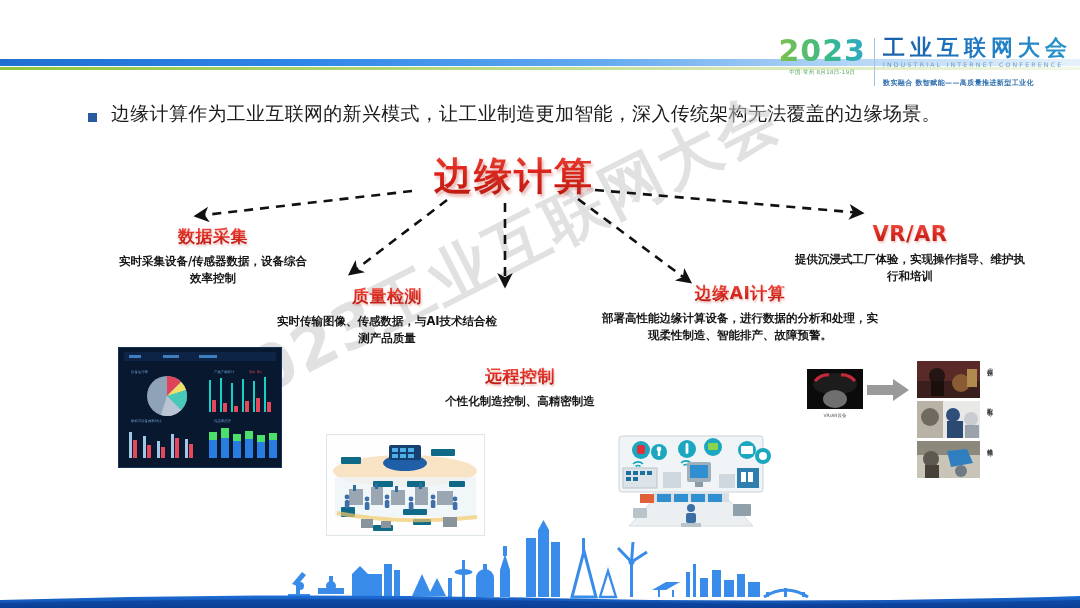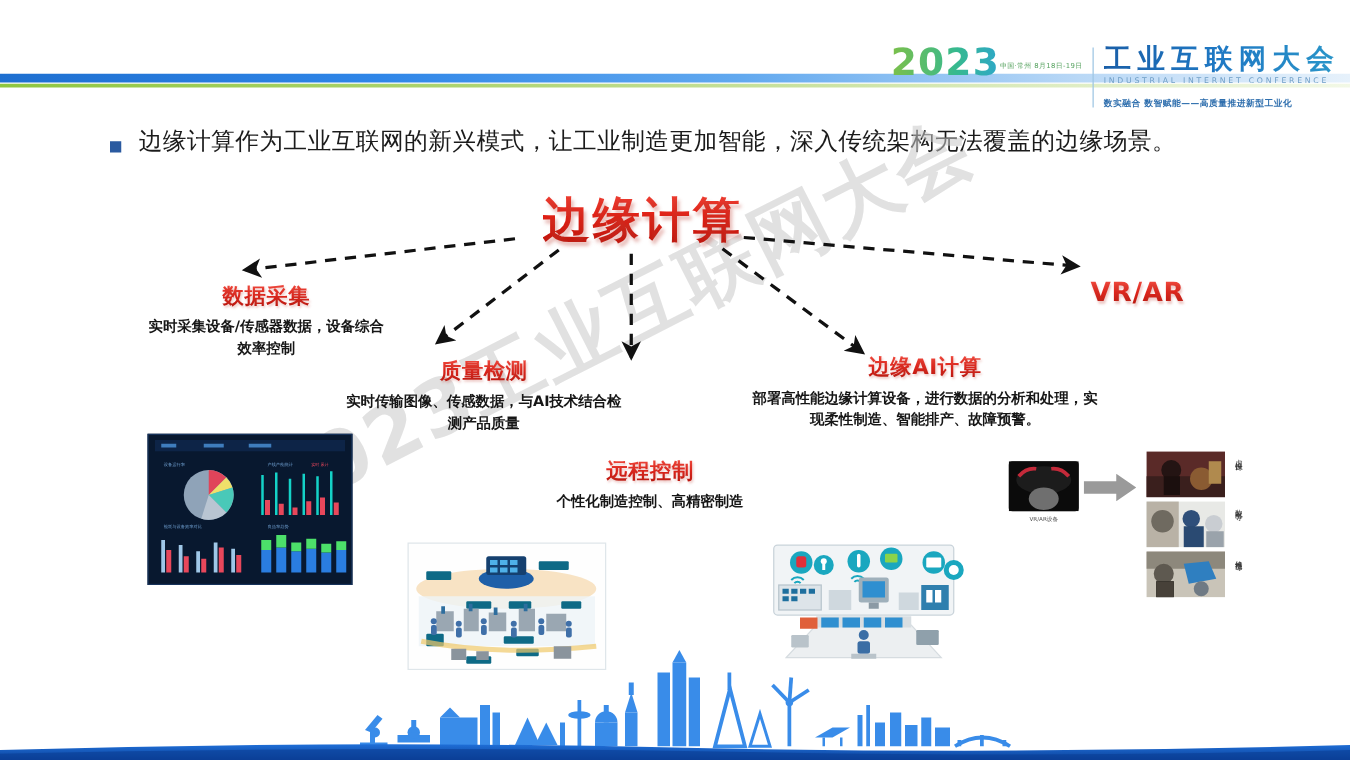--- a/index.html
+++ b/index.html
@@ -28,21 +28,21 @@
   }
 
   
   .logo{position:absolute;right:8px;top:36px;display:flex;align-items:flex-start;}
   .logo-year{
     font-size:30px;font-weight:700;line-height:1;
     background:linear-gradient(90deg,#7cc04a,#36b98f 60%,#2ea7c9);
     -webkit-background-clip:text;background-clip:text;color:transparent;
     letter-spacing:1px;
   }
-  .logo-left{display:flex;flex-direction:row;align-items:center;padding-right:8px;}
+  .logo-left{display:flex;flex-direction:column;align-items:center;padding-right:8px;}
   .logo-date{font-size:5.5px;color:#56a25f;letter-spacing:.3px;margin-top:3px;white-space:nowrap;}
   .logo-div{width:1px;background:#9ec6e4;align-self:stretch;margin:2px 0;}
   .logo-right{display:flex;flex-direction:column;padding-left:8px;}
   .logo-cn{
     font-size:22px;font-weight:700;letter-spacing:5px;line-height:1.05;
     background:linear-gradient(90deg,#1a5fa8,#1f79c4 50%,#2a96c9);
     -webkit-background-clip:text;background-clip:text;color:transparent;
   }
   .logo-en{font-size:6.2px;color:#6f9ec6;letter-spacing:2.2px;margin-top:2px;}
   .logo-tag{font-size:7px;color:#2f6fae;letter-spacing:.4px;margin-top:10px;font-weight:700;}
@@ -172,20 +172,21 @@
     <div class="node-d">个性化制造控制、高精密制造</div>
   </div>
 
   <div class="node" id="node-ai">
     <div class="node-h">边缘AI计算</div>
     <div class="node-d">部署高性能边缘计算设备，进行数据的分析和处理，实现柔性制造、智能排产、故障预警。</div>
   </div>
 
   <div class="node" id="node-vr">
     <div class="node-h vr">VR/AR</div>
+    <div class="node-d">提供沉浸式工厂体验，实现操作指导、维护执行和培训</div>
   </div>
 
   <div class="panel" id="img-dashboard">
     <svg width="162" height="119" viewBox="0 0 162 119">
       <rect width="162" height="119" fill="#08182f"></rect>
       <rect x="5" y="4" width="152" height="9" fill="#0d2447"></rect>
       <rect x="10" y="7" width="12" height="3" fill="#3f7dbd"></rect>
       <rect x="44" y="7" width="16" height="3" fill="#3f7dbd"></rect>
       <rect x="80" y="7" width="18" height="3" fill="#3f7dbd"></rect>
 

